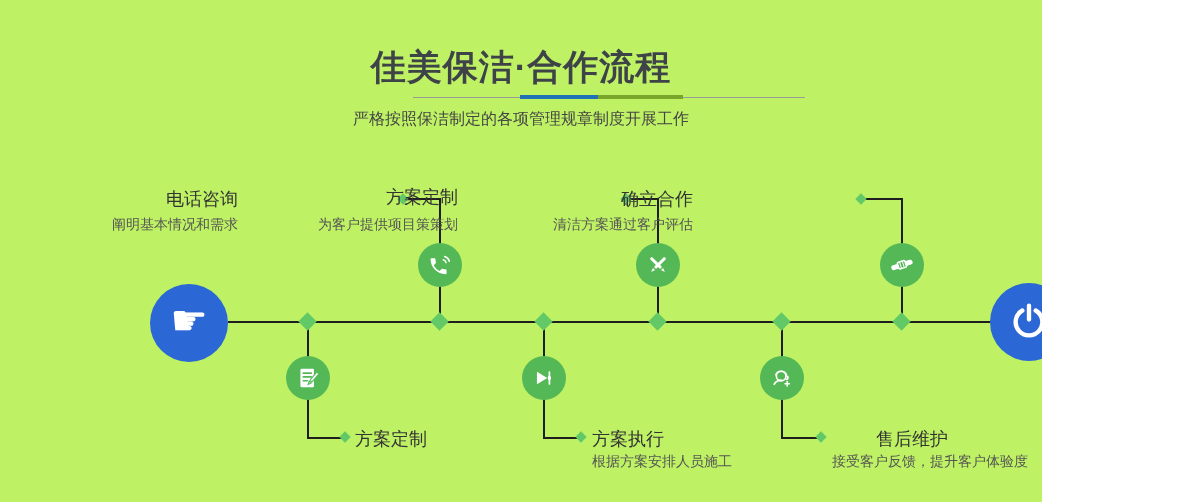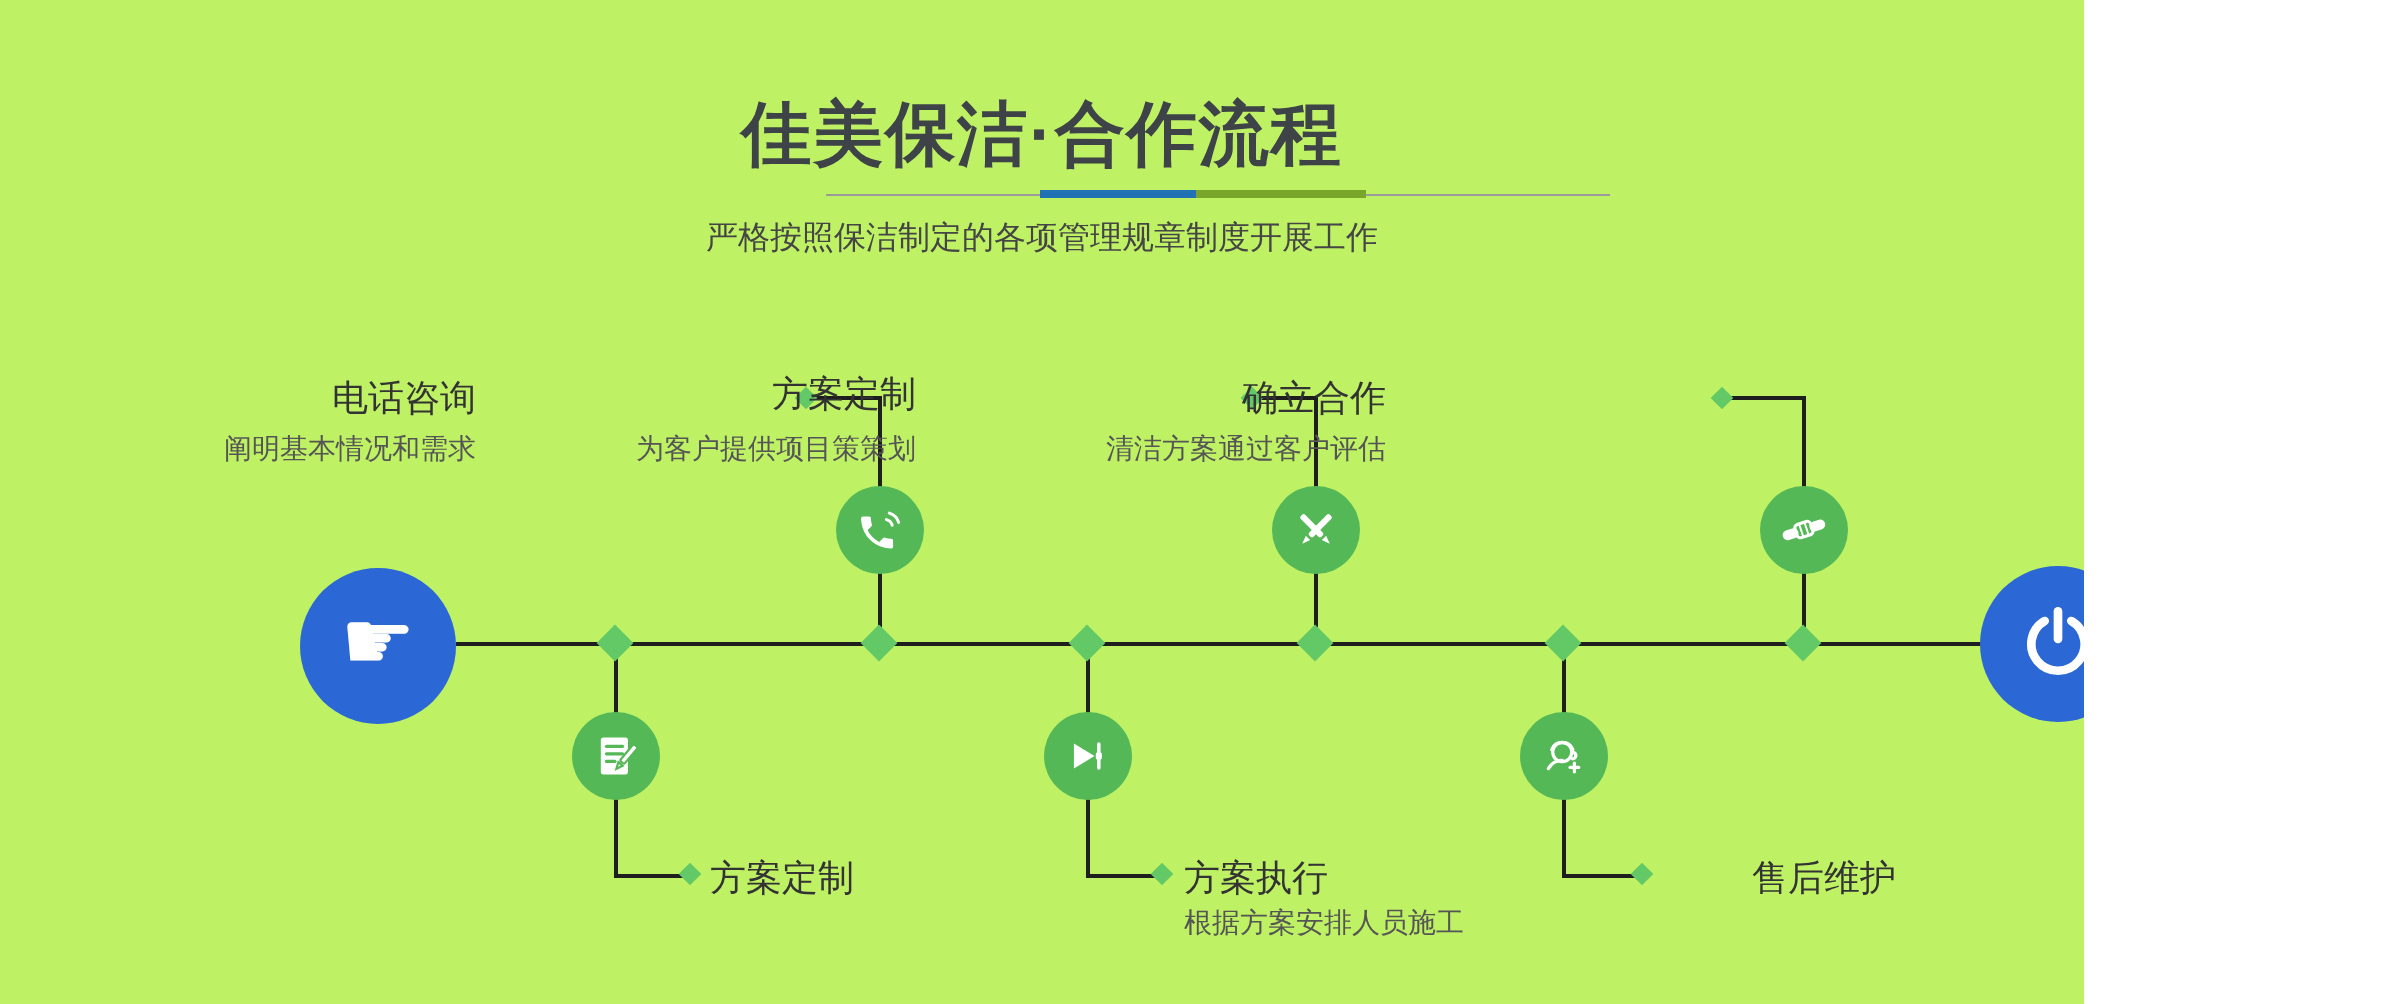--- a/index.html
+++ b/index.html
@@ -155,14 +155,15 @@
       <path d="M6.3 9a5.3 5.3 0 0 1 9.8 0"></path>
       <path d="M15.9 10.3c.9 0 1.6.7 1.6 1.5s-.7 1.5-1.6 1.5"></path>
       <path d="M4.8 17.8c1.4-2.4 3.6-3.8 6.4-3.8"></path>
       <line x1="16.8" y1="15.3" x2="16.8" y2="19.3"></line>
       <line x1="14.8" y1="17.3" x2="18.8" y2="17.3"></line>
     </svg>
   </div>
   <div class="line" style="left:781px; top:437px; width:38px; height:2px;"></div>
   <div class="diamond-sm" style="left:817px; top:433px;"></div>
   <div class="step-title" style="left:832px; top:427px;margin-left:44px;">售后维护</div>
+  <div class="step-desc" style="left:832px; top:453px;">接受客户反馈，提升客户体验度</div>
 
 </div>
 
 </body></html>

